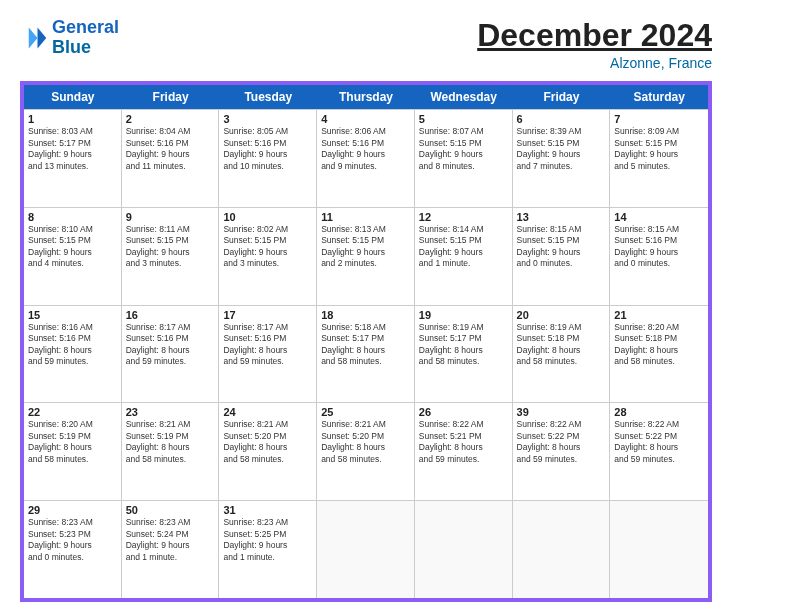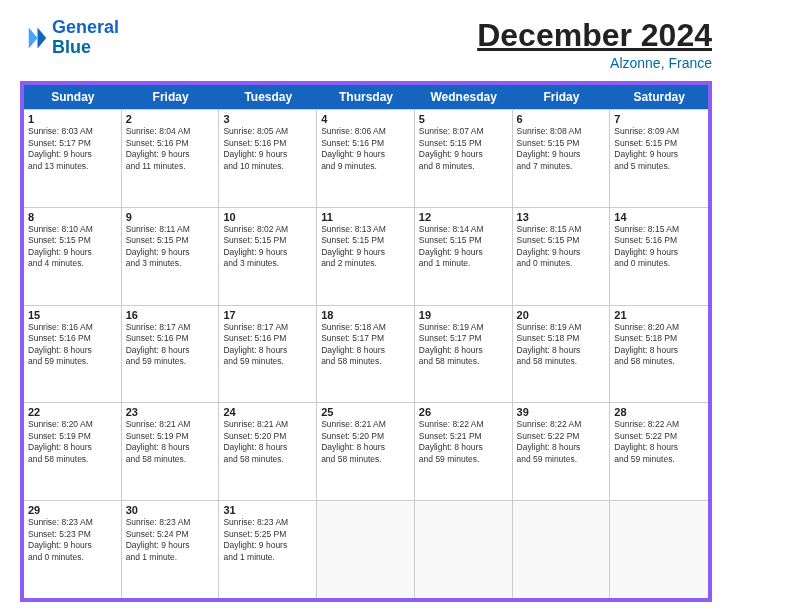--- a/index.html
+++ b/index.html
@@ -176,21 +176,21 @@
           </div>
           <div class="cal-cell">
             <div class="day-num">5</div>
             <div class="cell-line">Sunrise: 8:07 AM</div>
             <div class="cell-line">Sunset: 5:15 PM</div>
             <div class="cell-line">Daylight: 9 hours</div>
             <div class="cell-line">and 8 minutes.</div>
           </div>
           <div class="cal-cell">
             <div class="day-num">6</div>
-            <div class="cell-line">Sunrise: 8:08 AM</div>
+            <div class="cell-line">Sunrise: 8:39 AM</div>
             <div class="cell-line">Sunset: 5:15 PM</div>
             <div class="cell-line">Daylight: 9 hours</div>
             <div class="cell-line">and 7 minutes.</div>
           </div>
           <div class="cal-cell">
             <div class="day-num">7</div>
             <div class="cell-line">Sunrise: 8:09 AM</div>
             <div class="cell-line">Sunset: 5:15 PM</div>
             <div class="cell-line">Daylight: 9 hours</div>
             <div class="cell-line">and 5 minutes.</div>
@@ -351,21 +351,21 @@
         </div>
         <div class="cal-row">
           <div class="cal-cell">
             <div class="day-num">29</div>
             <div class="cell-line">Sunrise: 8:23 AM</div>
             <div class="cell-line">Sunset: 5:23 PM</div>
             <div class="cell-line">Daylight: 9 hours</div>
             <div class="cell-line">and 0 minutes.</div>
           </div>
           <div class="cal-cell">
-            <div class="day-num">30</div>
+            <div class="day-num">50</div>
             <div class="cell-line">Sunrise: 8:23 AM</div>
             <div class="cell-line">Sunset: 5:24 PM</div>
             <div class="cell-line">Daylight: 9 hours</div>
             <div class="cell-line">and 1 minute.</div>
           </div>
           <div class="cal-cell">
             <div class="day-num">31</div>
             <div class="cell-line">Sunrise: 8:23 AM</div>
             <div class="cell-line">Sunset: 5:25 PM</div>
             <div class="cell-line">Daylight: 9 hours</div>

